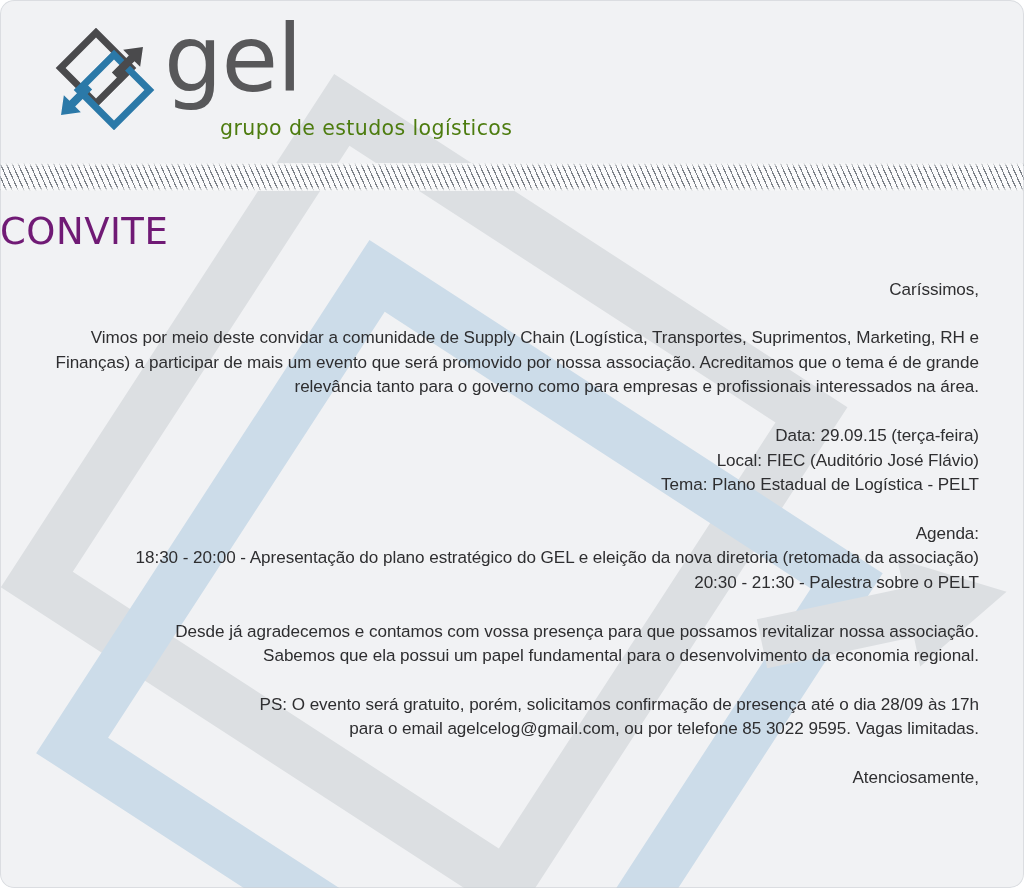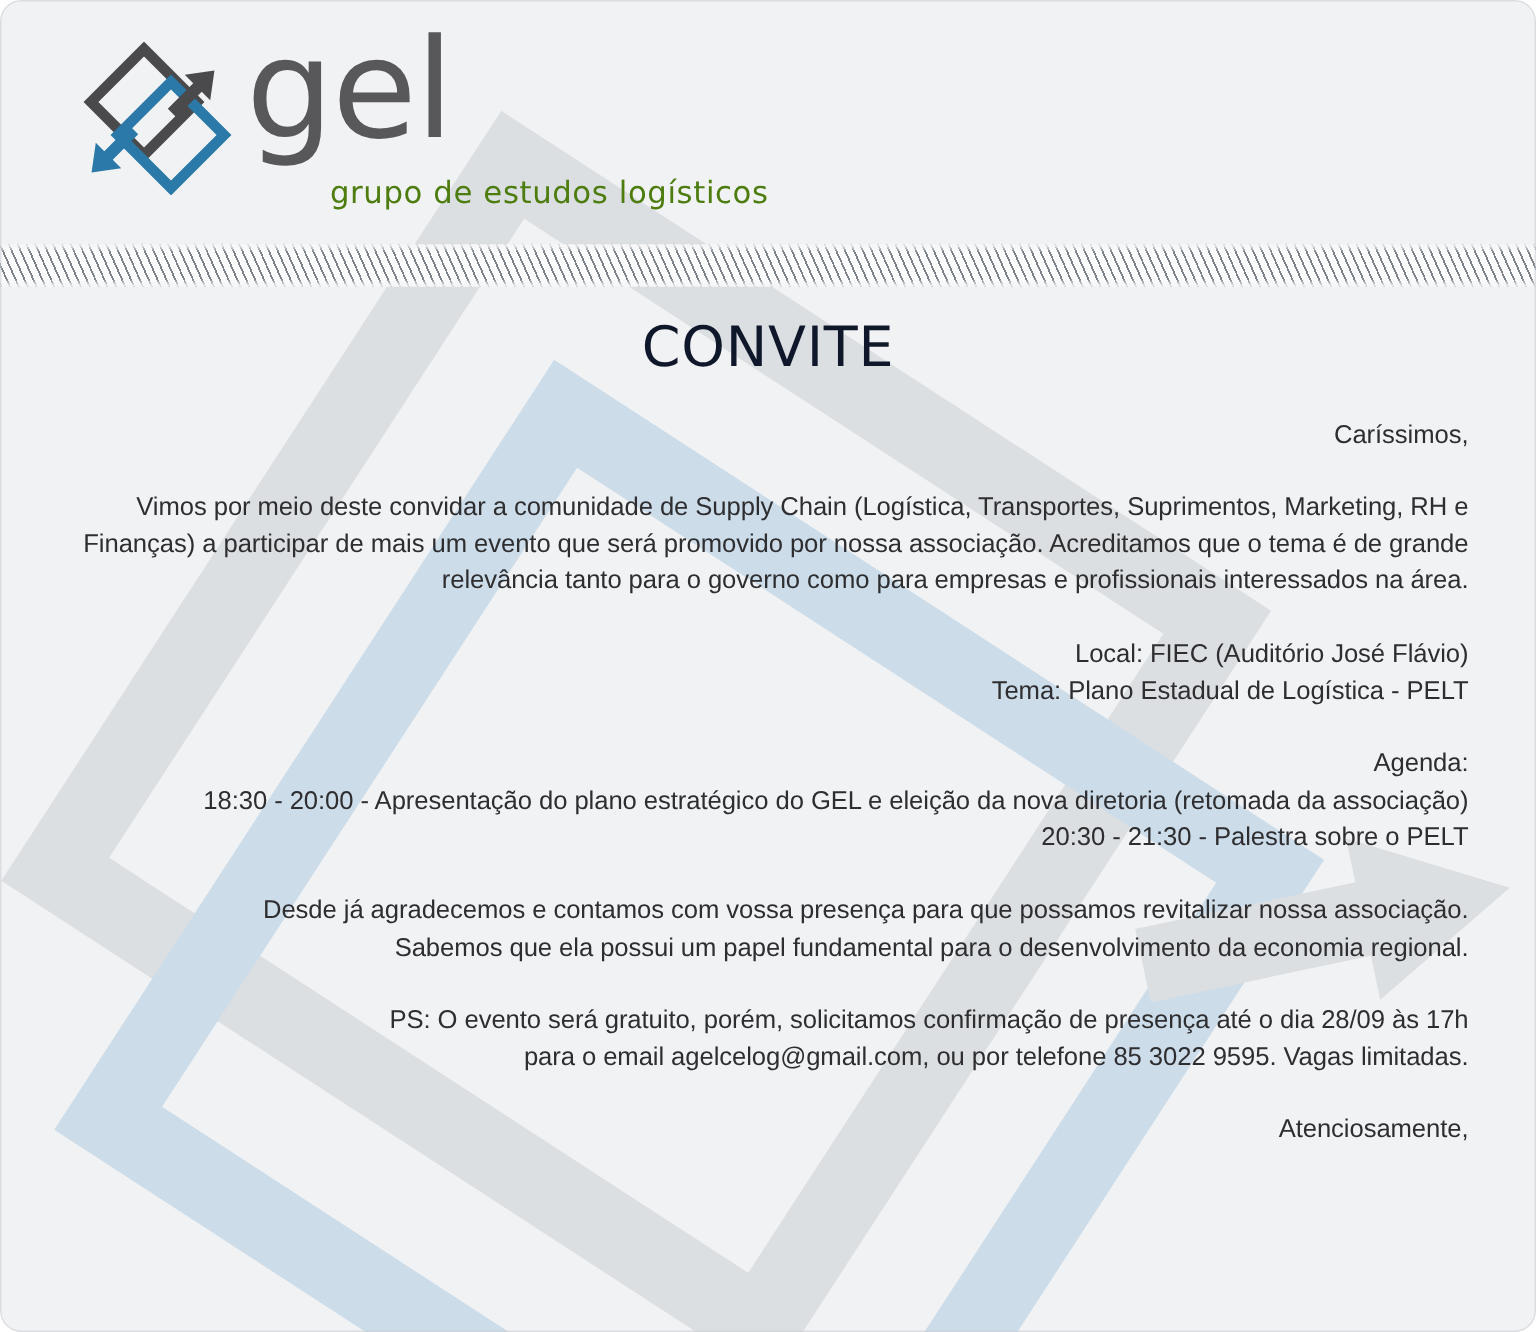--- a/index.html
+++ b/index.html
@@ -108,25 +108,24 @@
   
   #content {
     position: absolute;
     left: 0;
     top: 191px;
     width: 1024px;
     z-index: 2;
   }
 
   #doc-title {
-    text-align: center;
     font-family: "DejaVu Sans", sans-serif;
     font-size: 37px;
     font-weight: 400;
-    color: #0f172a;
+    color: #701a75;
     letter-spacing: 0.5px;
     margin: 21px 0 0 0;
     line-height: 1.1;
   }
 
   .body-block {
     margin-left: 52px;
     margin-right: 45px;
     color: #2e2e30;
     font-size: 17.1px;
@@ -216,20 +215,21 @@
       <div class="spacer-md"></div>
 
       <p class="para line">Caríssimos,</p>
 
       <div class="spacer-sm"></div>
 
       <p class="para">Vimos por meio deste convidar a comunidade de Supply Chain (Logística, Transportes, Suprimentos, Marketing, RH e Finanças) a participar de mais um evento que será promovido por nossa associação. Acreditamos que o tema é de grande relevância tanto para o governo como para empresas e profissionais interessados na área.</p>
 
       <div class="spacer-sm"></div>
 
+      <p class="para line">Data: 29.09.15 (terça-feira)</p>
       <p class="para line">Local: FIEC (Auditório José Flávio)</p>
       <p class="para line">Tema: Plano Estadual de Logística - PELT</p>
 
       <div class="spacer-sm"></div>
 
       <p class="para line">Agenda:</p>
       <p class="para line">18:30 - 20:00 - Apresentação do plano estratégico do GEL e eleição da nova diretoria (retomada da associação)</p>
       <p class="para line">20:30 - 21:30 - Palestra sobre o PELT</p>
 
       <div class="spacer-sm"></div>

